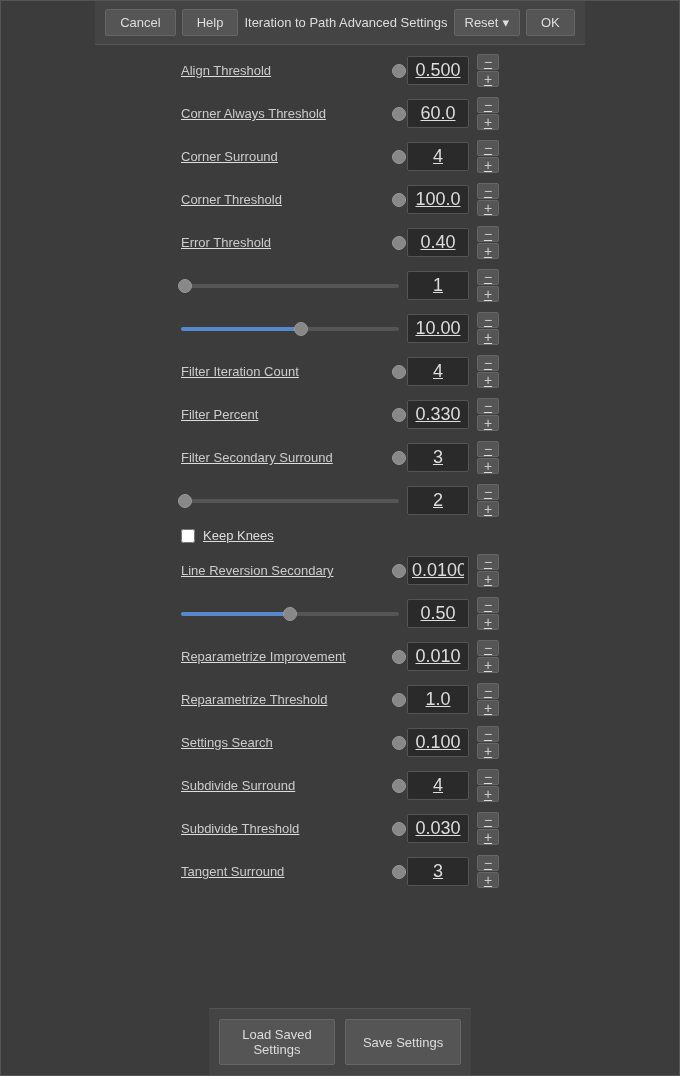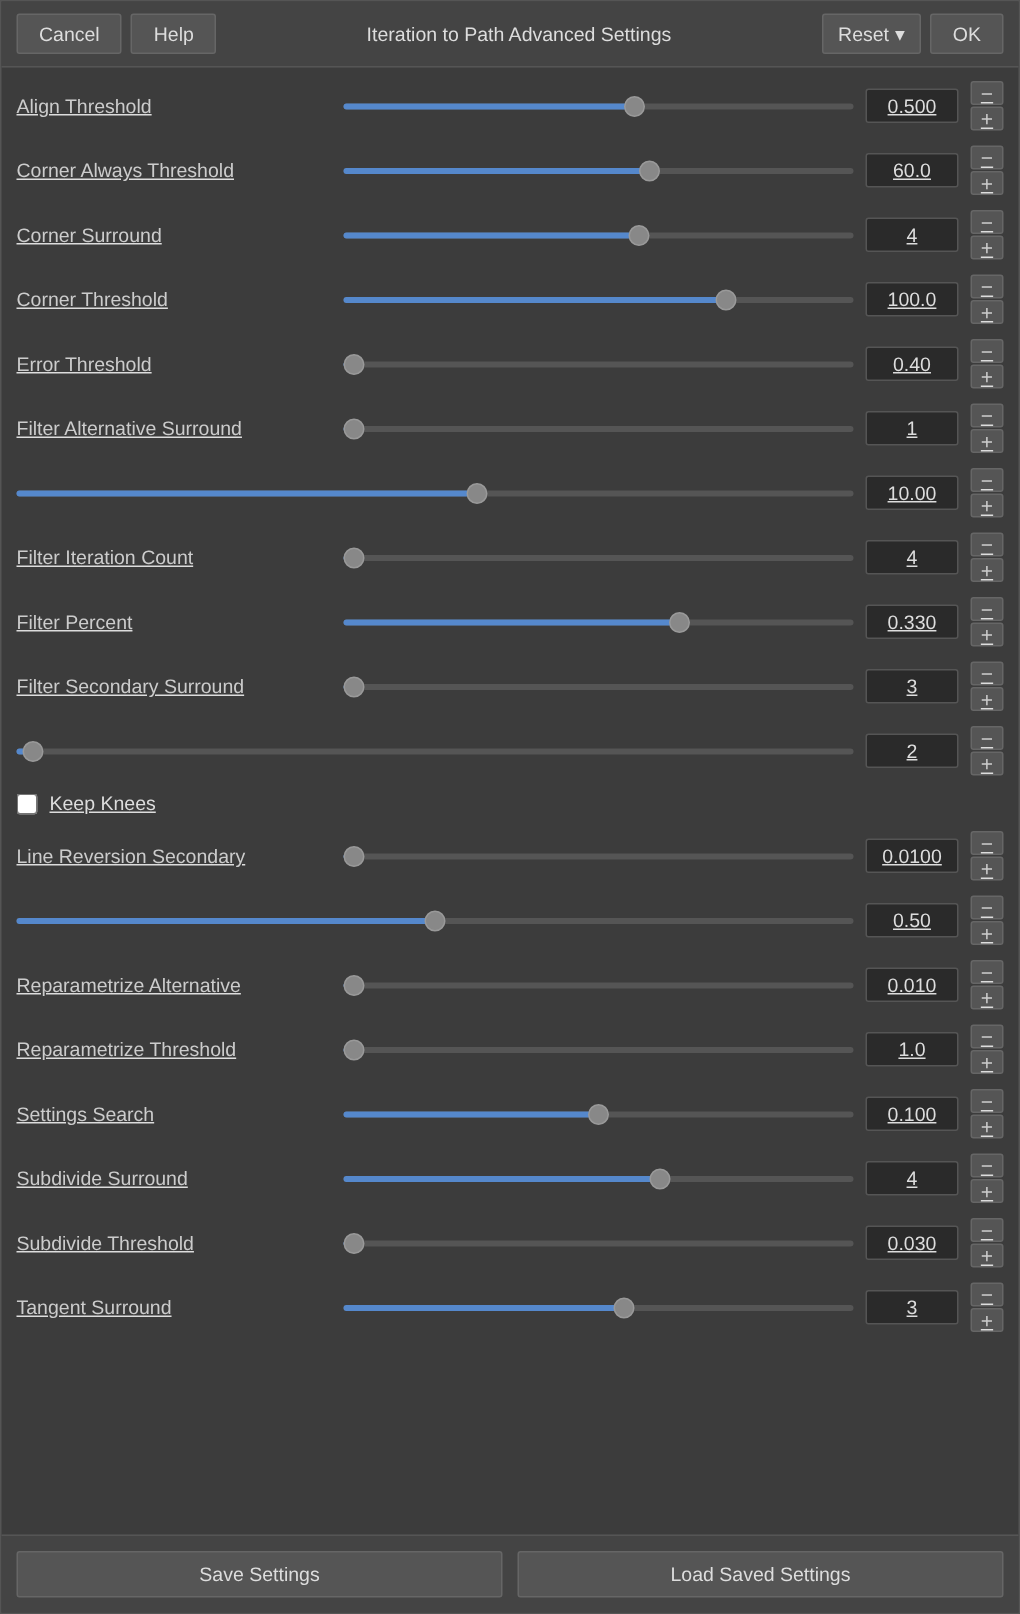--- a/index.html
+++ b/index.html
@@ -11,20 +11,21 @@
       width: 680px;
       min-height: 1076px;
     }
     .dialog {
       background: #3c3c3c;
       border: 1px solid #555;
       width: 680px;
       min-height: 1076px;
       display: flex;
       flex-direction: column;
+      align-items: center;
     }
     .header {
       display: flex;
       align-items: center;
       padding: 8px 10px;
       background: #444;
       border-bottom: 1px solid #555;
       gap: 6px;
     }
     .header-btn {
@@ -106,21 +107,21 @@
       transform: translate(-50%, -50%);
       cursor: pointer;
       border: 1px solid #999;
     }
     .value-box {
       width: 62px;
       background: #2a2a2a;
       border: 1px solid #555;
       color: #ddd;
       text-align: center;
-      font-size: 13px;
+      font-size: 18px;
       padding: 3px 4px;
       border-radius: 2px;
     }
     .inc-dec {
       display: flex;
       flex-direction: column;
       gap: 1px;
     }
     .btn-minus, .btn-plus {
       width: 22px;
@@ -269,21 +270,20 @@
                 <div class="slider-thumb" style="left: 2%;"></div>
               </div>
             </div>
             <input type="text" class="value-box" value="0.40" style="">
             <div class="inc-dec">
               <button class="btn-minus">−</button>
               <button class="btn-plus">+</button>
             </div>
           </div>
           <div class="row">
-            <span class="row-label">Filter Alternative Surround</span>
             <div class="slider-container">
               <div class="slider-track">
                 <div class="slider-fill" style="width: 2%;"></div>
                 <div class="slider-thumb" style="left: 2%;"></div>
               </div>
             </div>
             <input type="text" class="value-box" value="1" style="">
             <div class="inc-dec">
               <button class="btn-minus">−</button>
               <button class="btn-plus">+</button>
@@ -386,21 +386,21 @@
                 <div class="slider-thumb" style="left: 50%;"></div>
               </div>
             </div>
             <input type="text" class="value-box" value="0.50" style="">
             <div class="inc-dec">
               <button class="btn-minus">−</button>
               <button class="btn-plus">+</button>
             </div>
           </div>
           <div class="row">
-            <span class="row-label">Reparametrize Alternative</span>
+            <span class="row-label">Reparametrize Improvement</span>
             <div class="slider-container">
               <div class="slider-track">
                 <div class="slider-fill" style="width: 2%;"></div>
                 <div class="slider-thumb" style="left: 2%;"></div>
               </div>
             </div>
             <input type="text" class="value-box" value="0.010" style="">
             <div class="inc-dec">
               <button class="btn-minus">−</button>
               <button class="btn-plus">+</button>
@@ -474,16 +474,16 @@
             <div class="inc-dec">
               <button class="btn-minus">−</button>
               <button class="btn-plus">+</button>
             </div>
           </div>
         </div>
     </div>
   </div>
 
   <div class="footer">
+    <button class="footer-btn">Load Saved Settings</button>
     <button class="footer-btn">Save Settings</button>
-    <button class="footer-btn">Load Saved Settings</button>
   </div>
 </div>
 
 </body></html>

